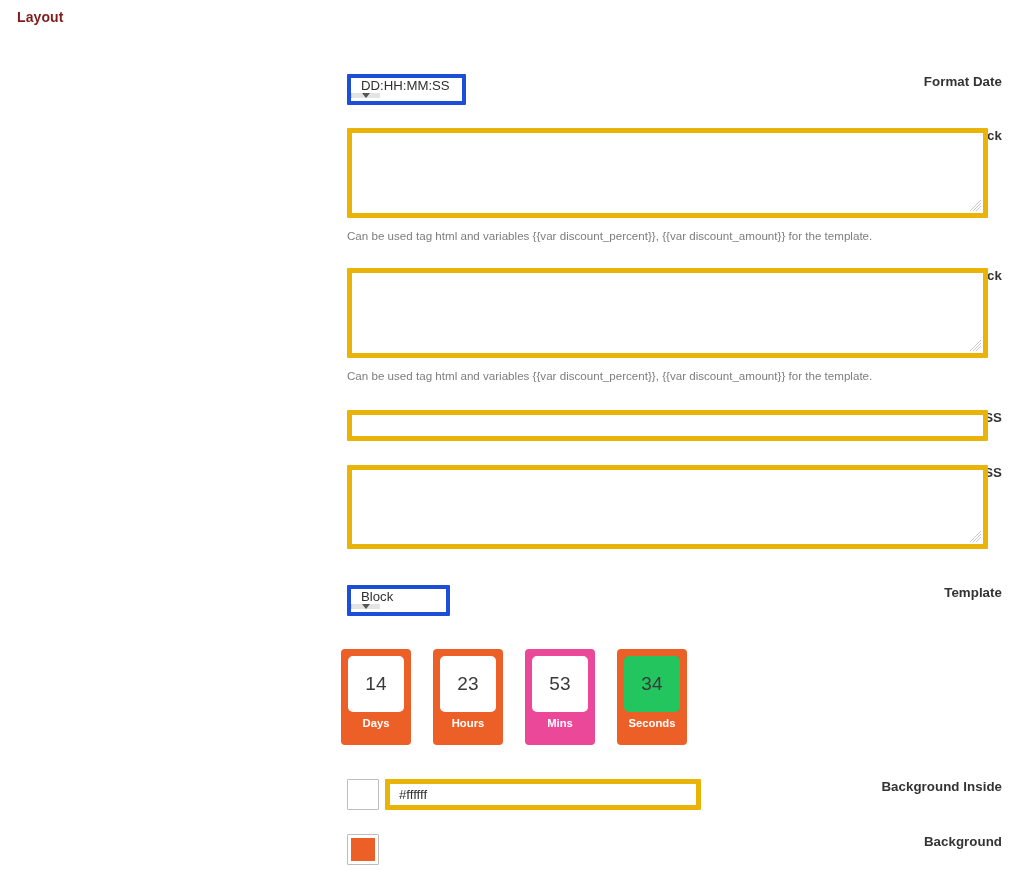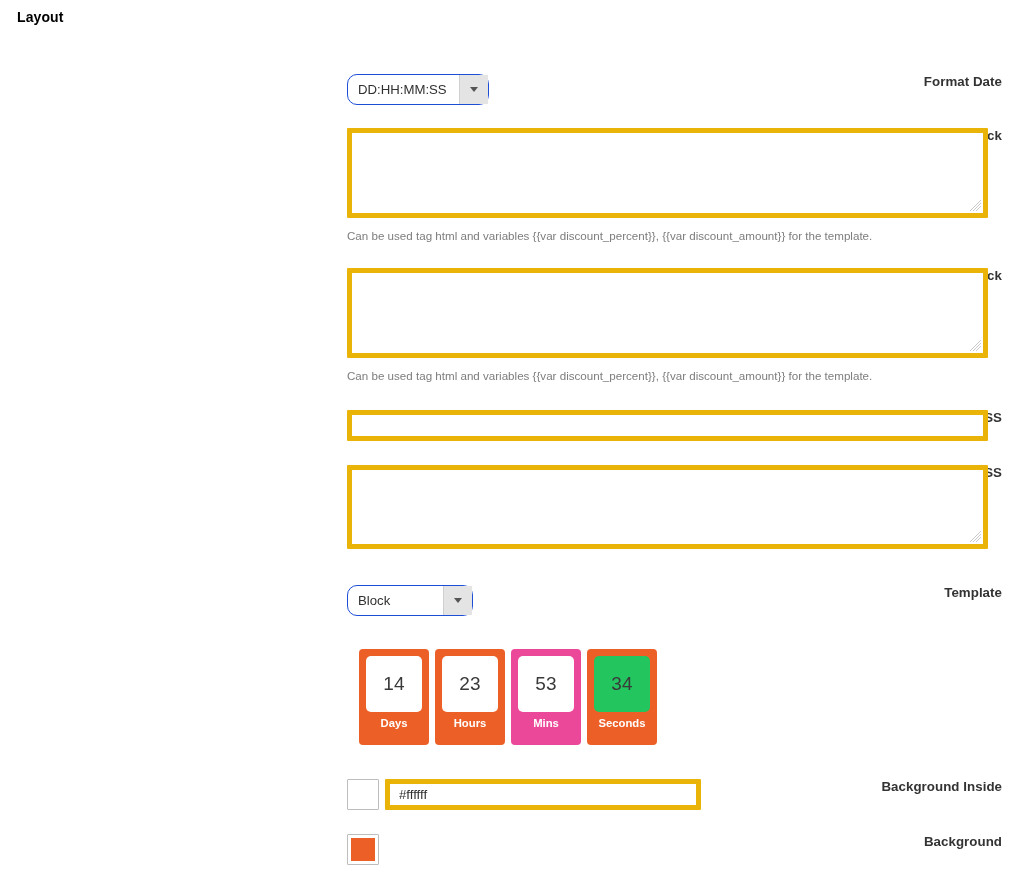--- a/index.html
+++ b/index.html
@@ -16,21 +16,21 @@
     overflow: hidden;
     background: #ffffff;
   }
 
   
   .section-title {
     position: absolute;
     left: 17px; top: 9px;
     font-size: 14px;
     font-weight: bold;
-    color: #000000;
+    color: #7f1d1d;
     letter-spacing: .1px;
   }
 
   
   .row { position: absolute; left: 0; width: 1024px; }
   .lbl {
     position: absolute;
     right: 0; top: 0;
     width: 324px;
     text-align: right;
@@ -75,25 +75,26 @@
     left: 347px;
     font-size: 11.6px;
     color: #7d7d7d;
     white-space: nowrap;
   }
 
   
   .sel {
     display: flex;
     align-items: stretch;
-    border: 1px solid #1d4ed8;
+    border: 4px solid #1d4ed8;
     background: #ffffff;
     height: 31px;
-    border-radius: 10px;
+    border-radius: 1px;
     width: max-content;
+    flex-direction: column;
   }
   .sel .sel-val {
     display: flex; align-items: center;
     padding: 0 12px 0 10px;
     font-size: 13.2px;
     color: #303030;
     white-space: nowrap;
   }
   .sel .sel-btn {
     width: 29px;
@@ -105,21 +106,21 @@
   .caret {
     width: 0; height: 0;
     border-left: 4.5px solid transparent;
     border-right: 4.5px solid transparent;
     border-top: 5px solid #555555;
   }
   .sel.w-fmt .sel-val { min-width: 106px; }
   .sel.w-tpl .sel-val { min-width: 95px; }
 
   
-  .clock { position: absolute; left: 359px; top: 649px; display: flex; gap: 6px; }
+  .clock { position: absolute; left: 341px; top: 649px; display: flex; gap: 22px; }
   .cblock {
     width: 70px; height: 96px;
     border-radius: 4px;
     display: flex;
     flex-direction: column;
     align-items: center;
     justify-content: flex-start;
     padding-top: 7px;
   }
   .cnum {

